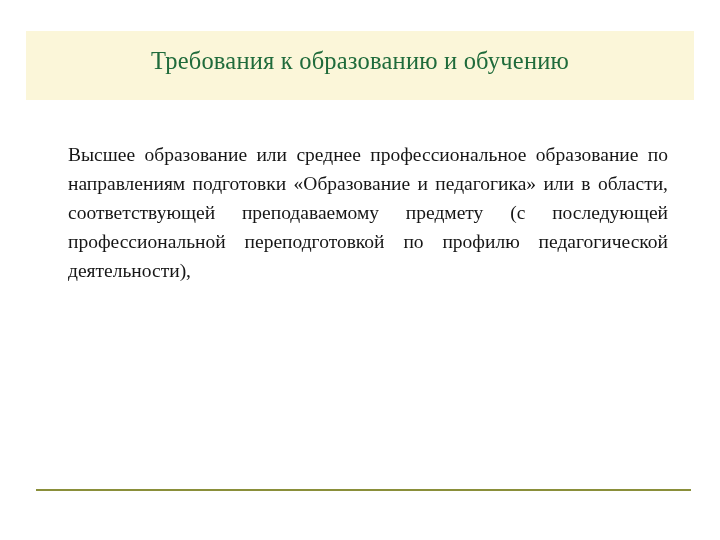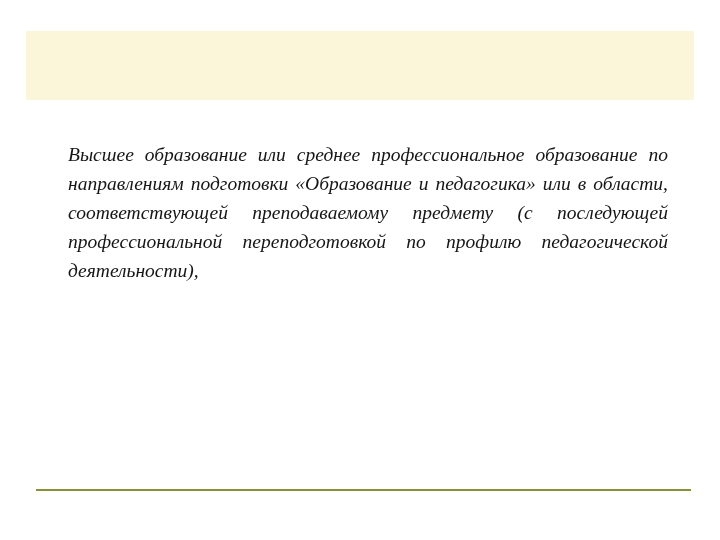--- a/index.html
+++ b/index.html
@@ -38,21 +38,20 @@
     font-size: 24.5px;
     color: #1f6b3b;
     letter-spacing: 0.2px;
     white-space: nowrap;
   }
   .body-area {
     position: absolute;
     left: 68px;
     top: 140px;
     width: 600px;
-    font-style: italic;
   }
   .para {
     font-family: "Liberation Serif", serif;
     font-size: 19.5px;
     line-height: 29px;
     color: #161616;
     text-align: justify;
     text-justify: inter-word;
     margin: 0;
   }
@@ -72,20 +71,21 @@
     border-top: 2px solid #8a8f3a;
   }
 </style>
 </head>
 <body>
 
 <div class="slide">
 
   <div class="title-band"></div>
 
+  <div class="title-text">Требования к образованию и обучению</div>
 
   <div class="body-area">
     <p class="para para-1">Высшее образование или среднее профессиональное образование по направлениям подготовки «Образование и педагогика» или в области, соответствующей преподаваемому предмету (с последующей профессиональной переподготовкой по профилю педагогической деятельности),</p>
   </div>
 
   <div class="rule"></div>
 
 </div>
 
 </body></html>

